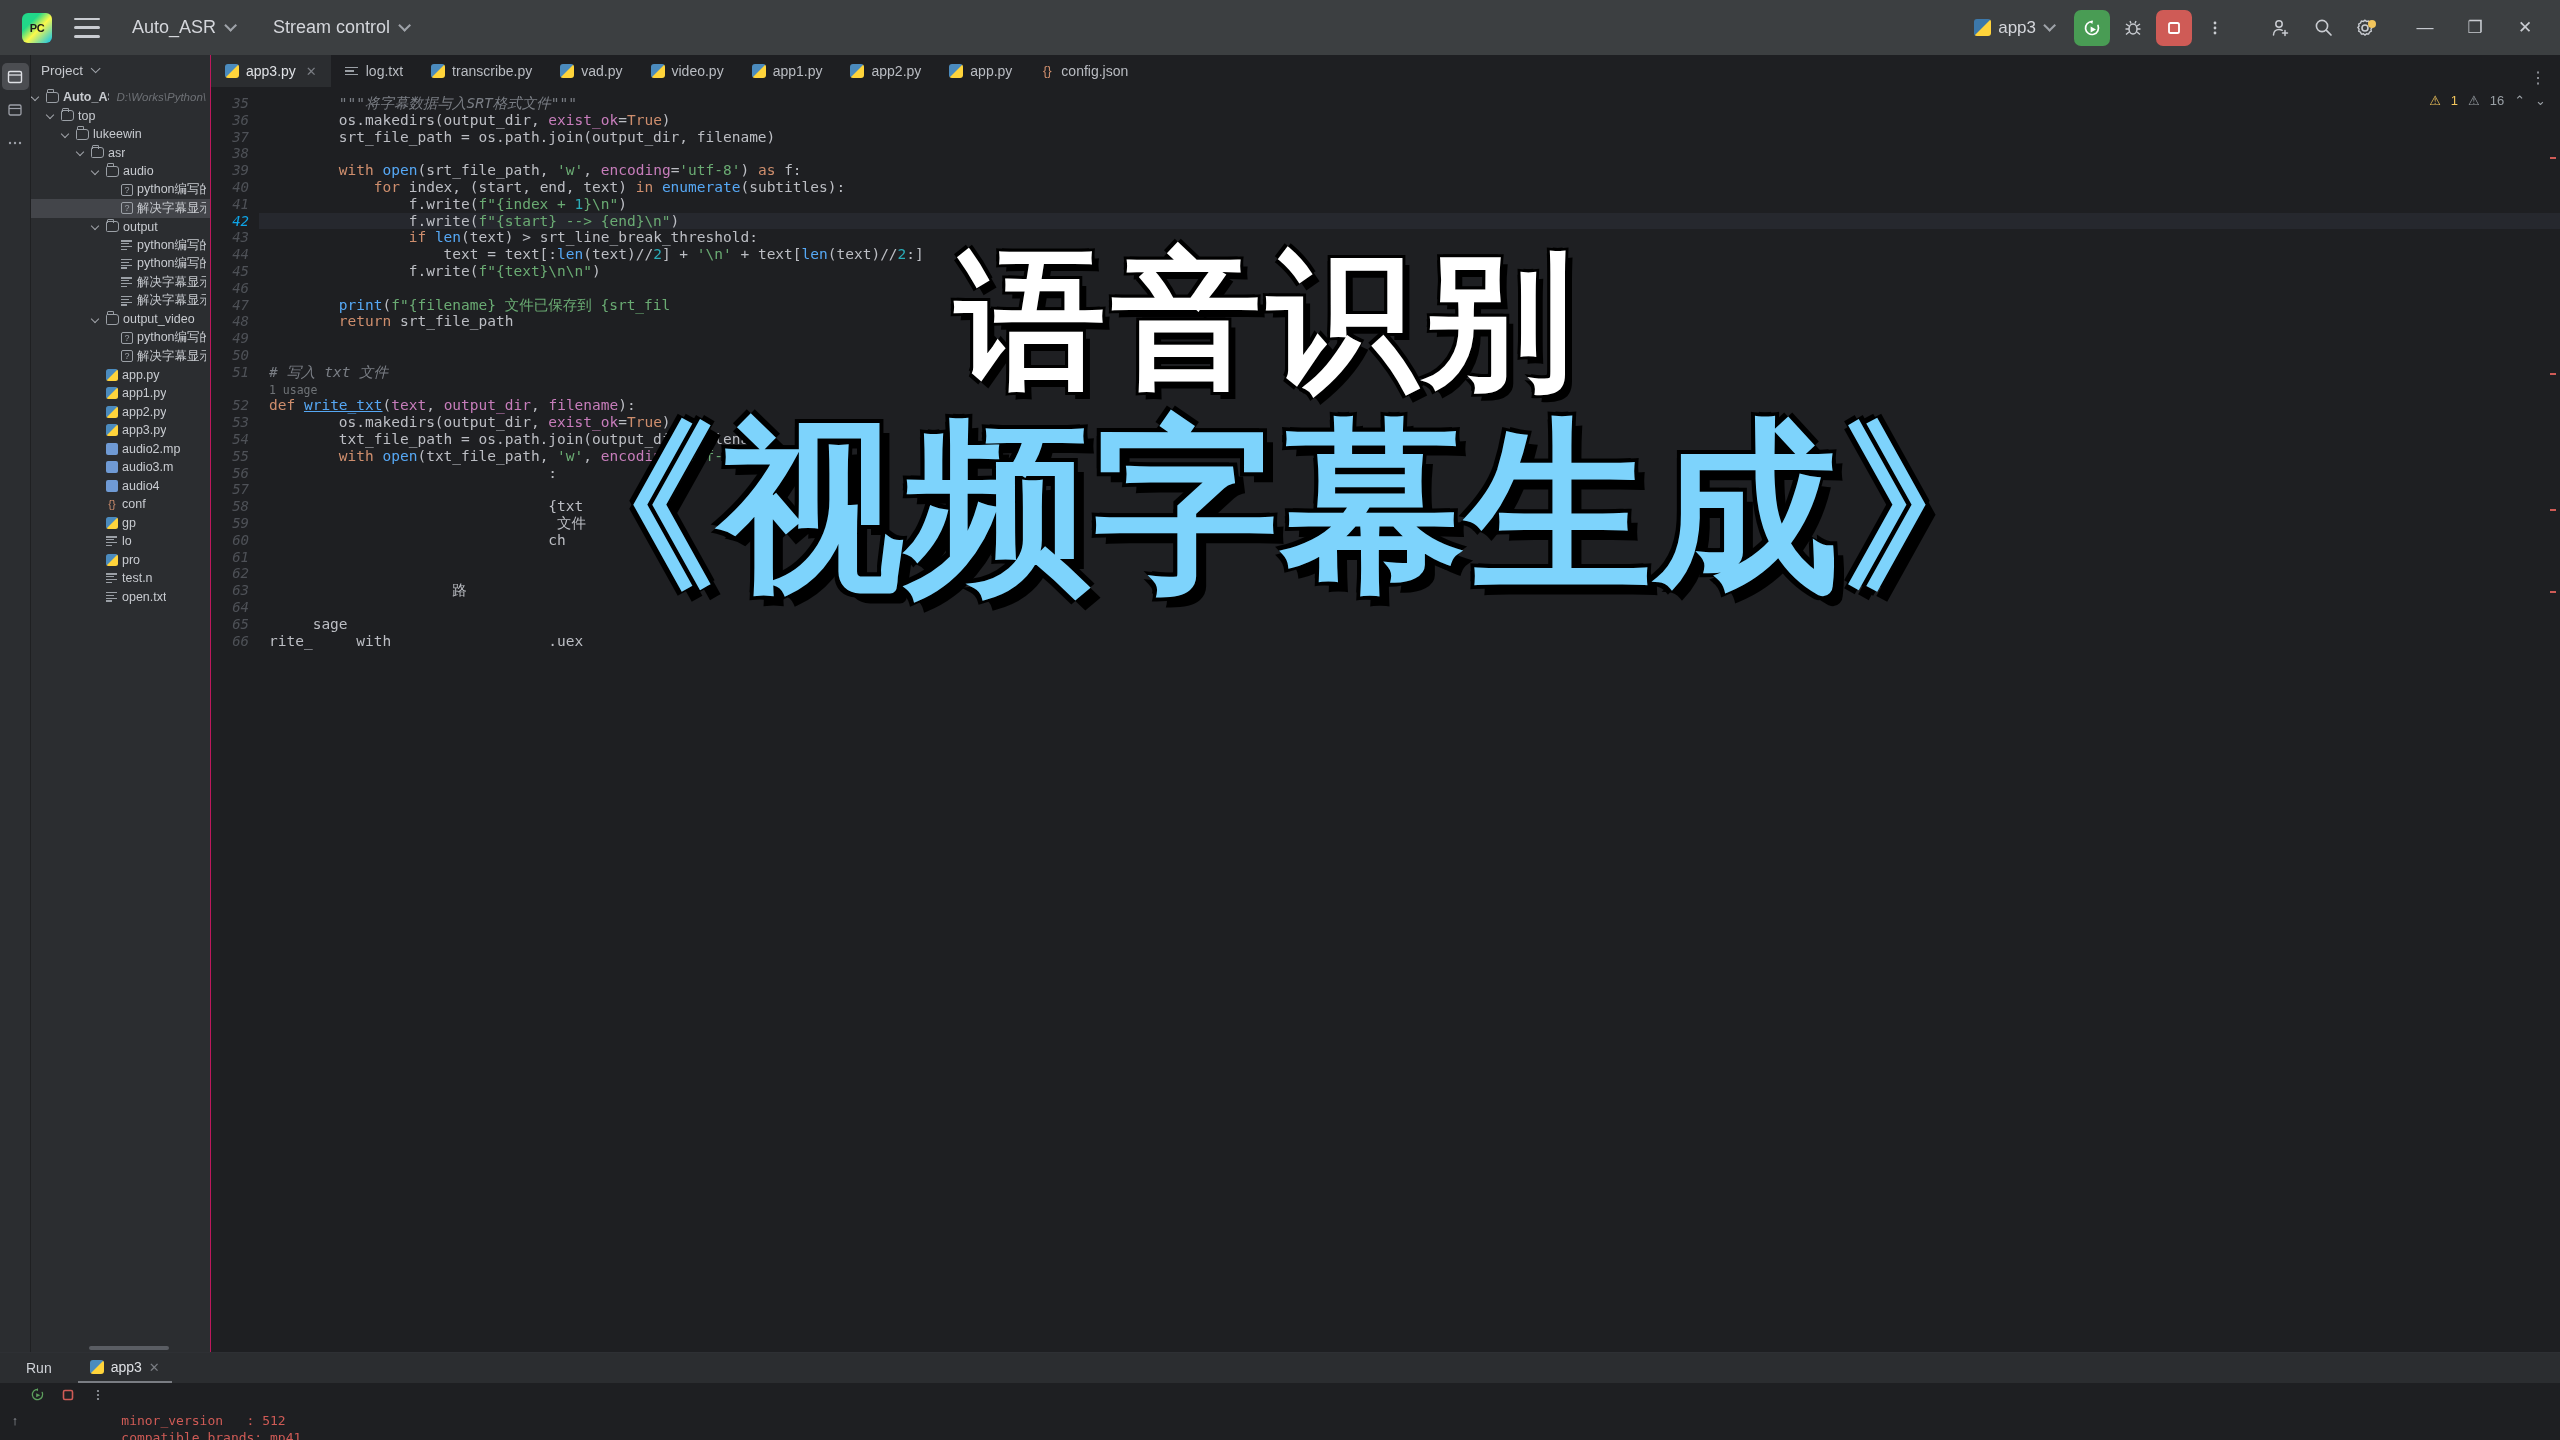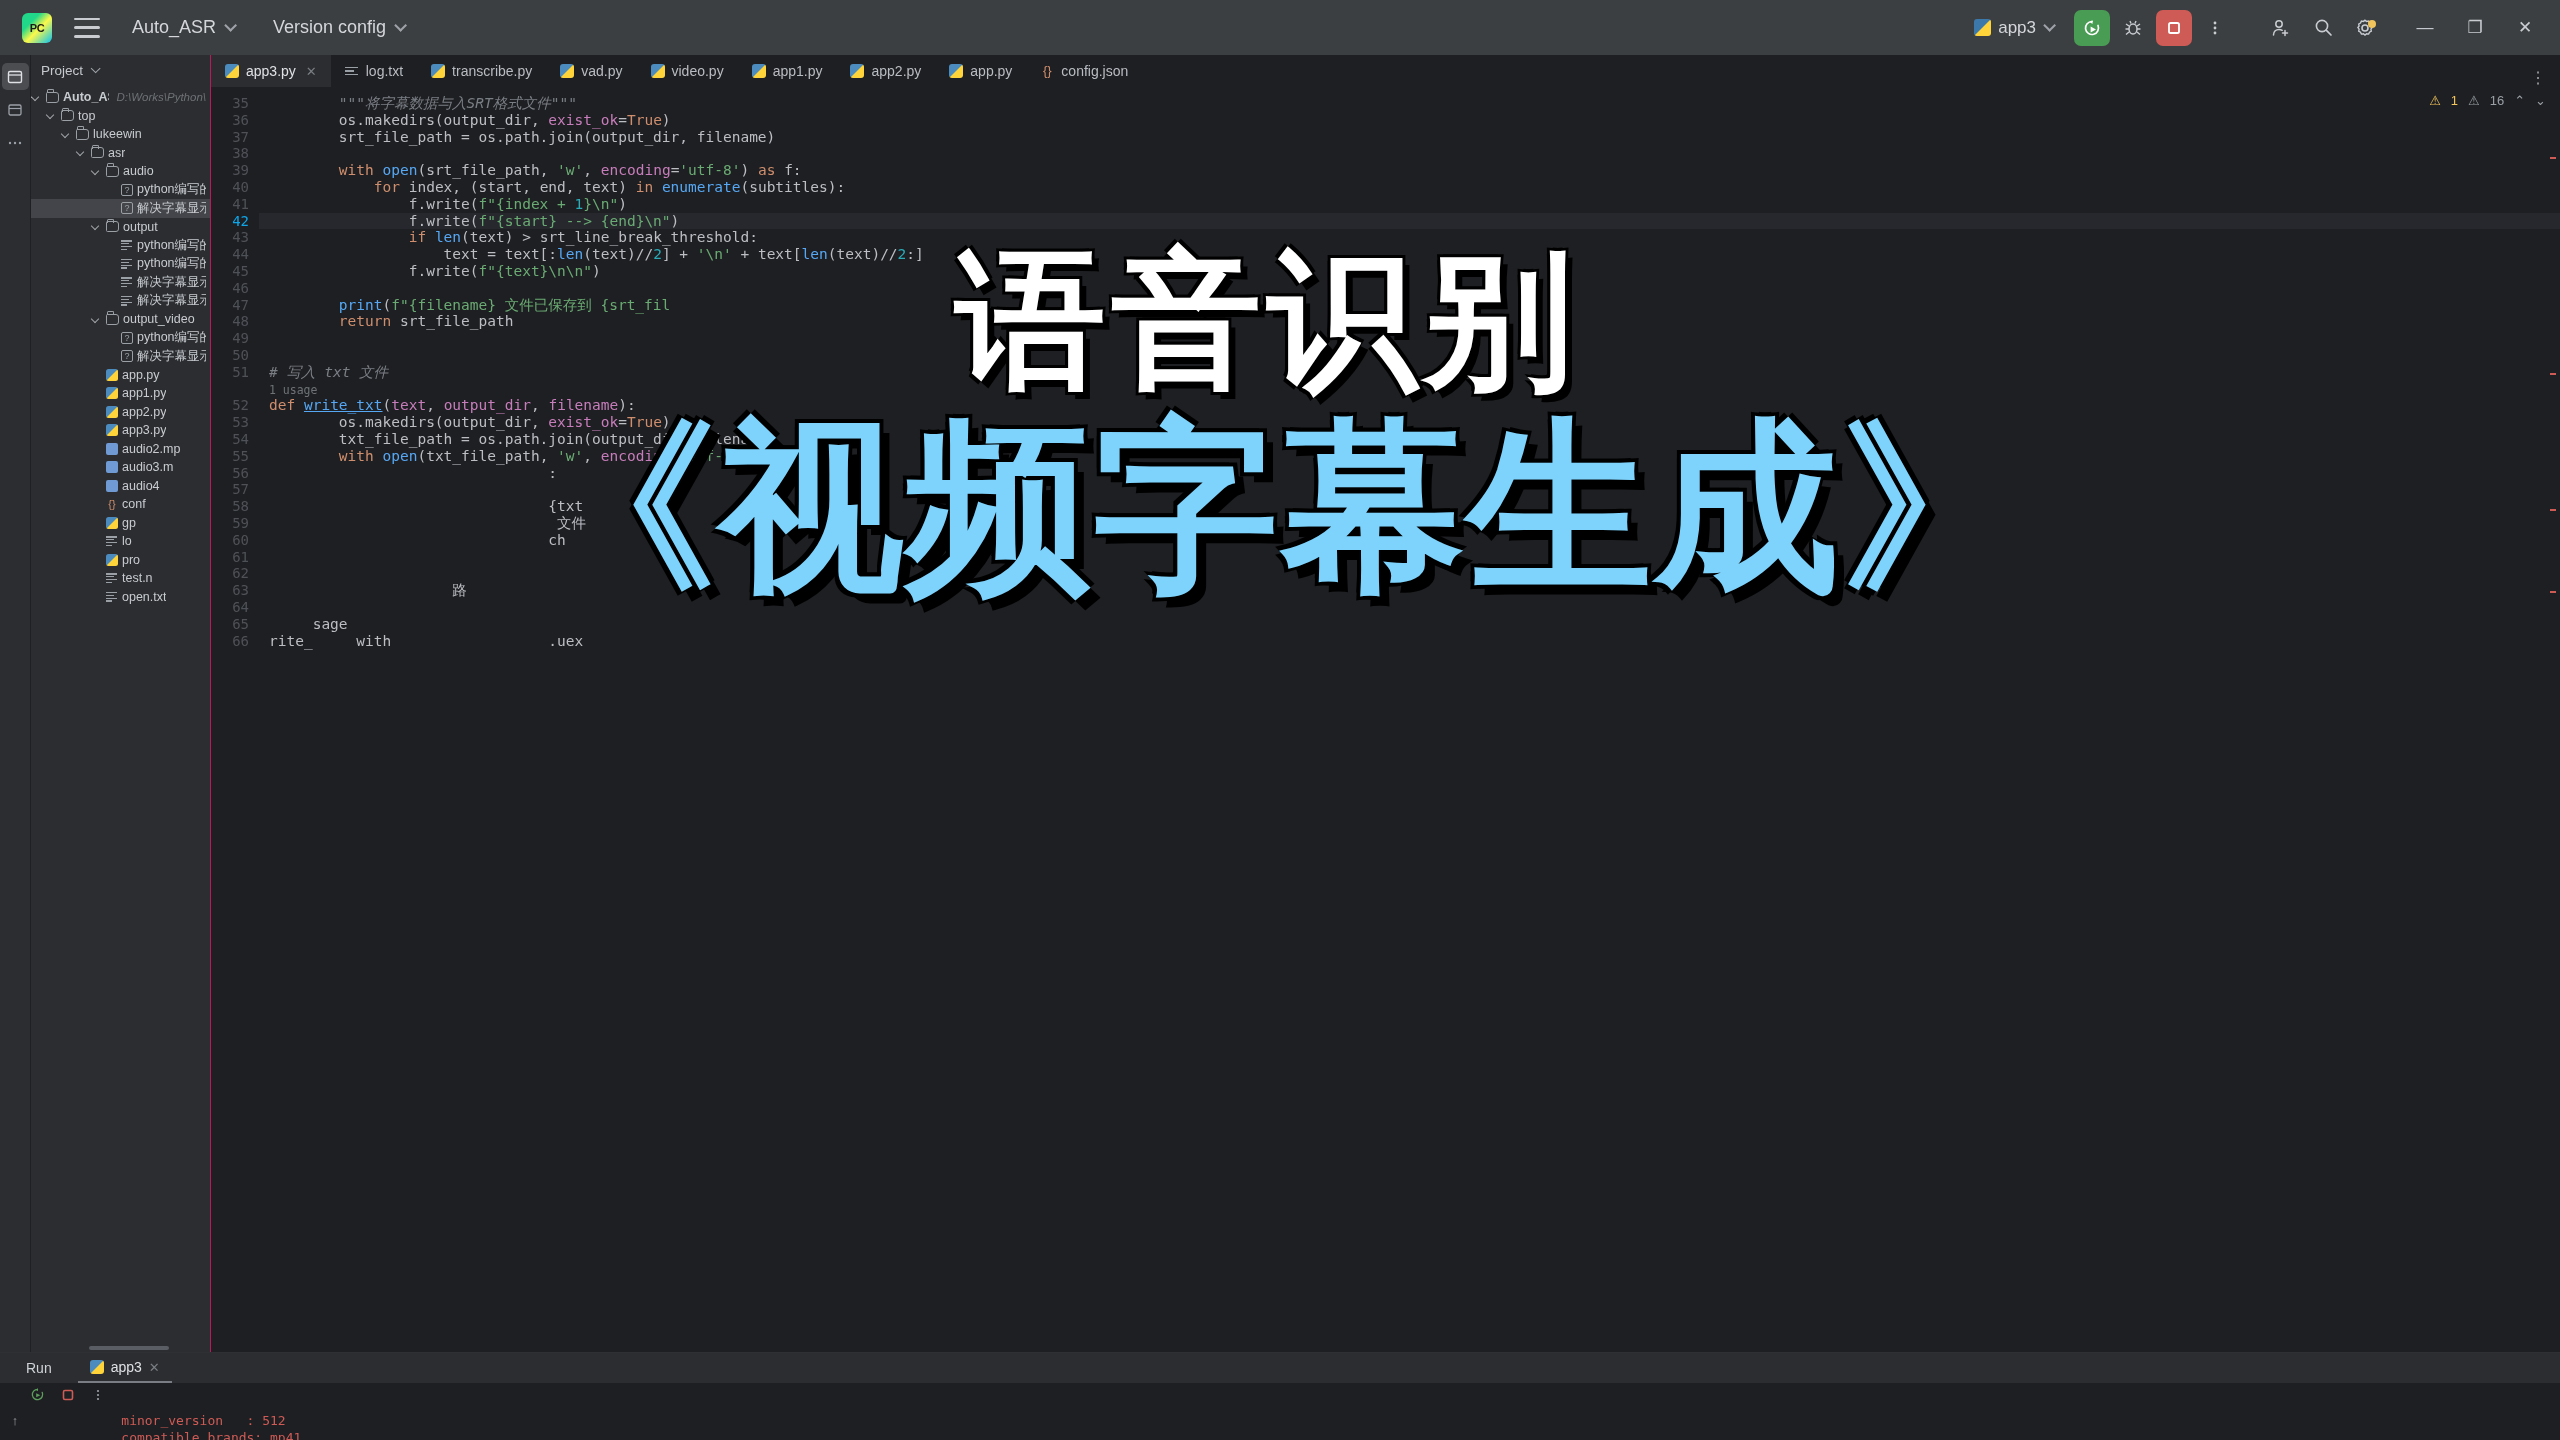--- a/index.html
+++ b/index.html
@@ -63,21 +63,21 @@
   .tab.active{background:#2b2d30;color:#dfe1e5;}
   .tab .x{color:#7a7d83;font-size:13px;margin-left:3px;}
   .tabicon{width:14px;height:14px;flex:none;border-radius:3px;background:linear-gradient(135deg,#4b8bbe 0%,#4b8bbe 48%,#ffd43b 52%,#ffd43b 100%);}
   .tabicon.txt{background:none;display:flex;flex-direction:column;justify-content:center;gap:2px;}
   .tabicon.txt i{display:block;height:1.5px;background:#9ba0a6;}
   .tabicon.txt i:nth-child(1){width:13px;}.tabicon.txt i:nth-child(2){width:9px;}.tabicon.txt i:nth-child(3){width:13px;}
   .tabicon.json{background:none;color:#cf8e6d;font-size:13px;text-align:center;line-height:14px;}
   .tabs-more{margin-left:auto;color:#9da0a8;padding:0 14px;font-size:16px;cursor:pointer;}
 
   .codewrap{flex:1;display:flex;position:relative;overflow:hidden;background:#1e1f22;}
-  .gutter{width:48px;background:#1e1f22;text-align:right;padding-top:8px;color:#4e5157;font-size:14px;font-family:"DejaVu Sans Mono",monospace;line-height:16.8px;flex:none;}
+  .gutter{width:48px;background:#1e1f22;text-align:right;padding-top:8px;color:#4e5157;font-size:14px;font-family:"DejaVu Sans Mono",monospace;line-height:16.8px;flex:none;font-style:italic;}
   .gutter div{padding-right:10px;height:16.8px;}
   .gutter div.cur{color:#0ea5e9;}
   .codearea{flex:1;padding-top:8px;font-family:"DejaVu Sans Mono",monospace;font-size:14.5px;line-height:16.8px;white-space:pre;color:#bcbec4;overflow:hidden;position:relative;}
   .cl{height:16.8px;padding-left:10px;}
   .cl.hl{background:#26282e;}
   .kw{color:#cf8e6d;} .fn{color:#56a8f5;} .str{color:#6aab73;} .num{color:#2aacb8;}
   .cm{color:#7a7e85;font-style:italic;} .param{color:#c77dbb;}
   .defname{color:#56a8f5;text-decoration:underline;} .usage{color:#6e7276;font-size:11.5px;}
   .inspect{position:absolute;right:14px;top:6px;display:flex;align-items:center;gap:10px;font-size:13px;color:#a8abb1;z-index:3;}
   .warn{color:#f2c55c;} .weak{color:#9aa0a6;}
@@ -110,21 +110,21 @@
   <div class="burger">
       <i></i>
       <i></i>
       <i></i>
     </div>
   <div class="tb-item">
     <span>Auto_ASR</span>
     <span class="chev"></span>
   </div>
   <div class="tb-item">
-    <span>Version config</span>
+    <span>Stream control</span>
     <span class="chev"></span>
   </div>
 
   <div class="tb-right">
     <div class="runcfg">
       <span class="pyicon"></span>
       <span>app3</span>
       <span class="chev"></span>
     </div>
     <div class="sqbtn green">

